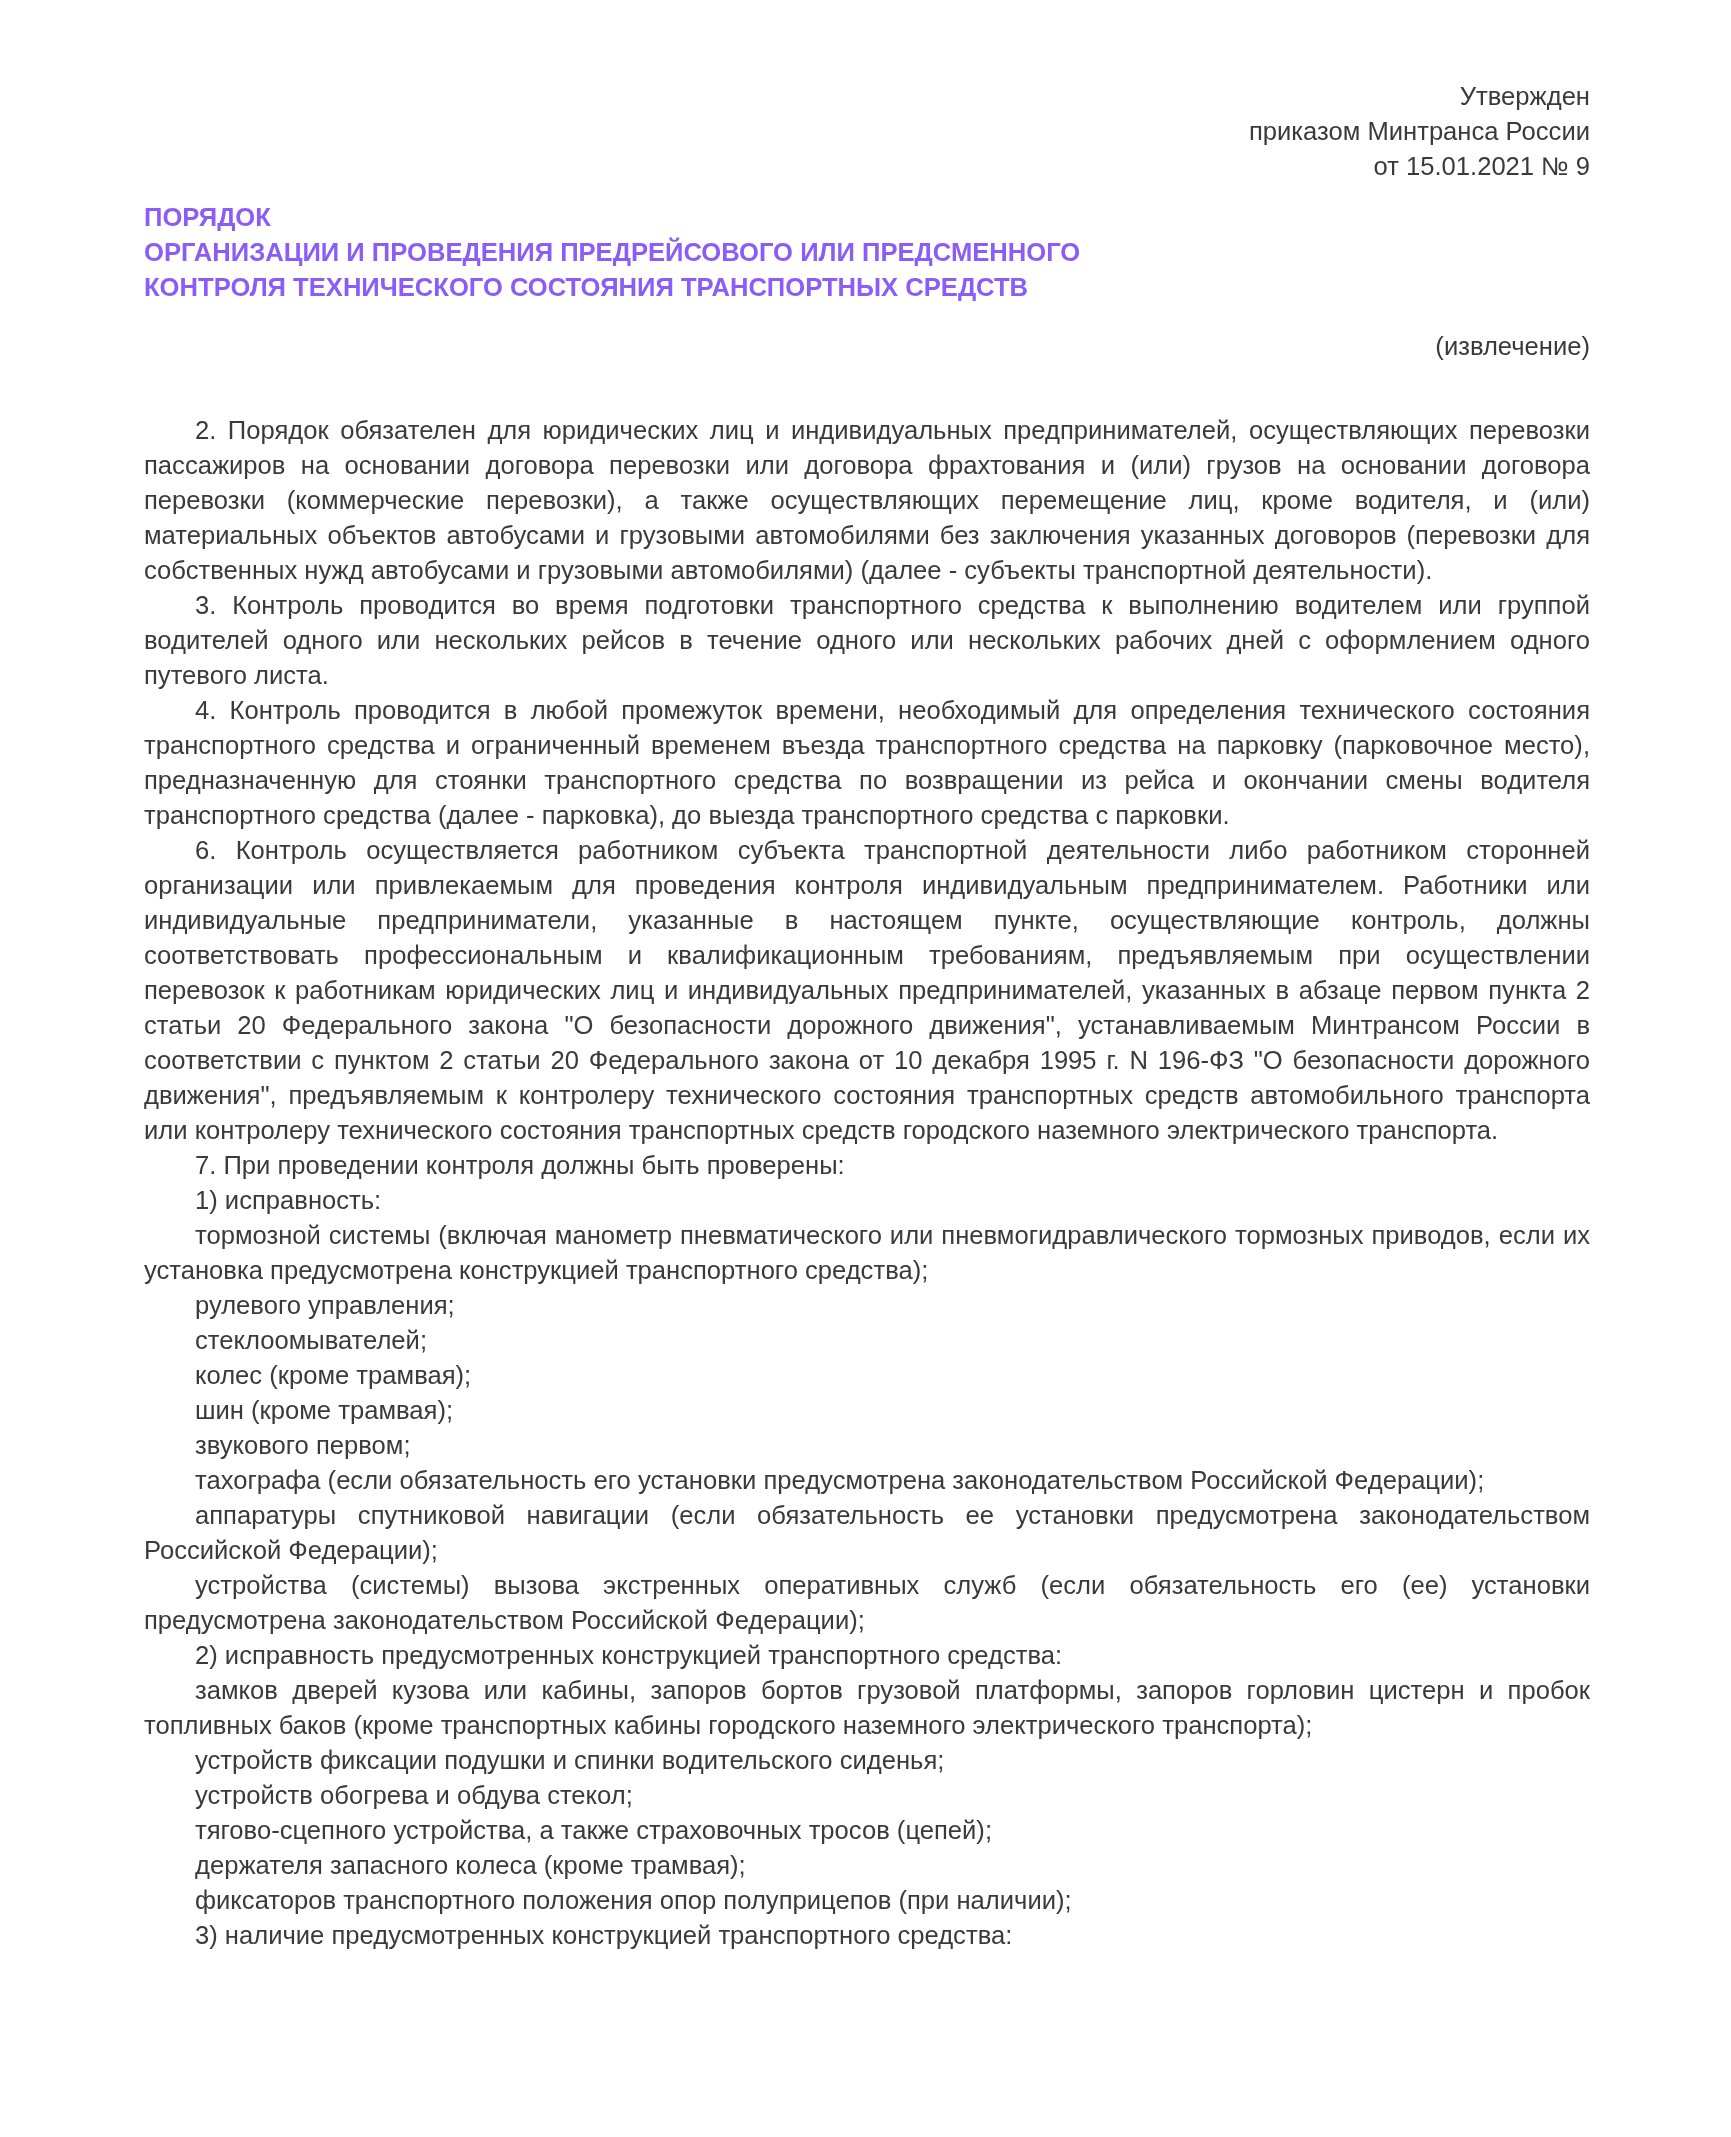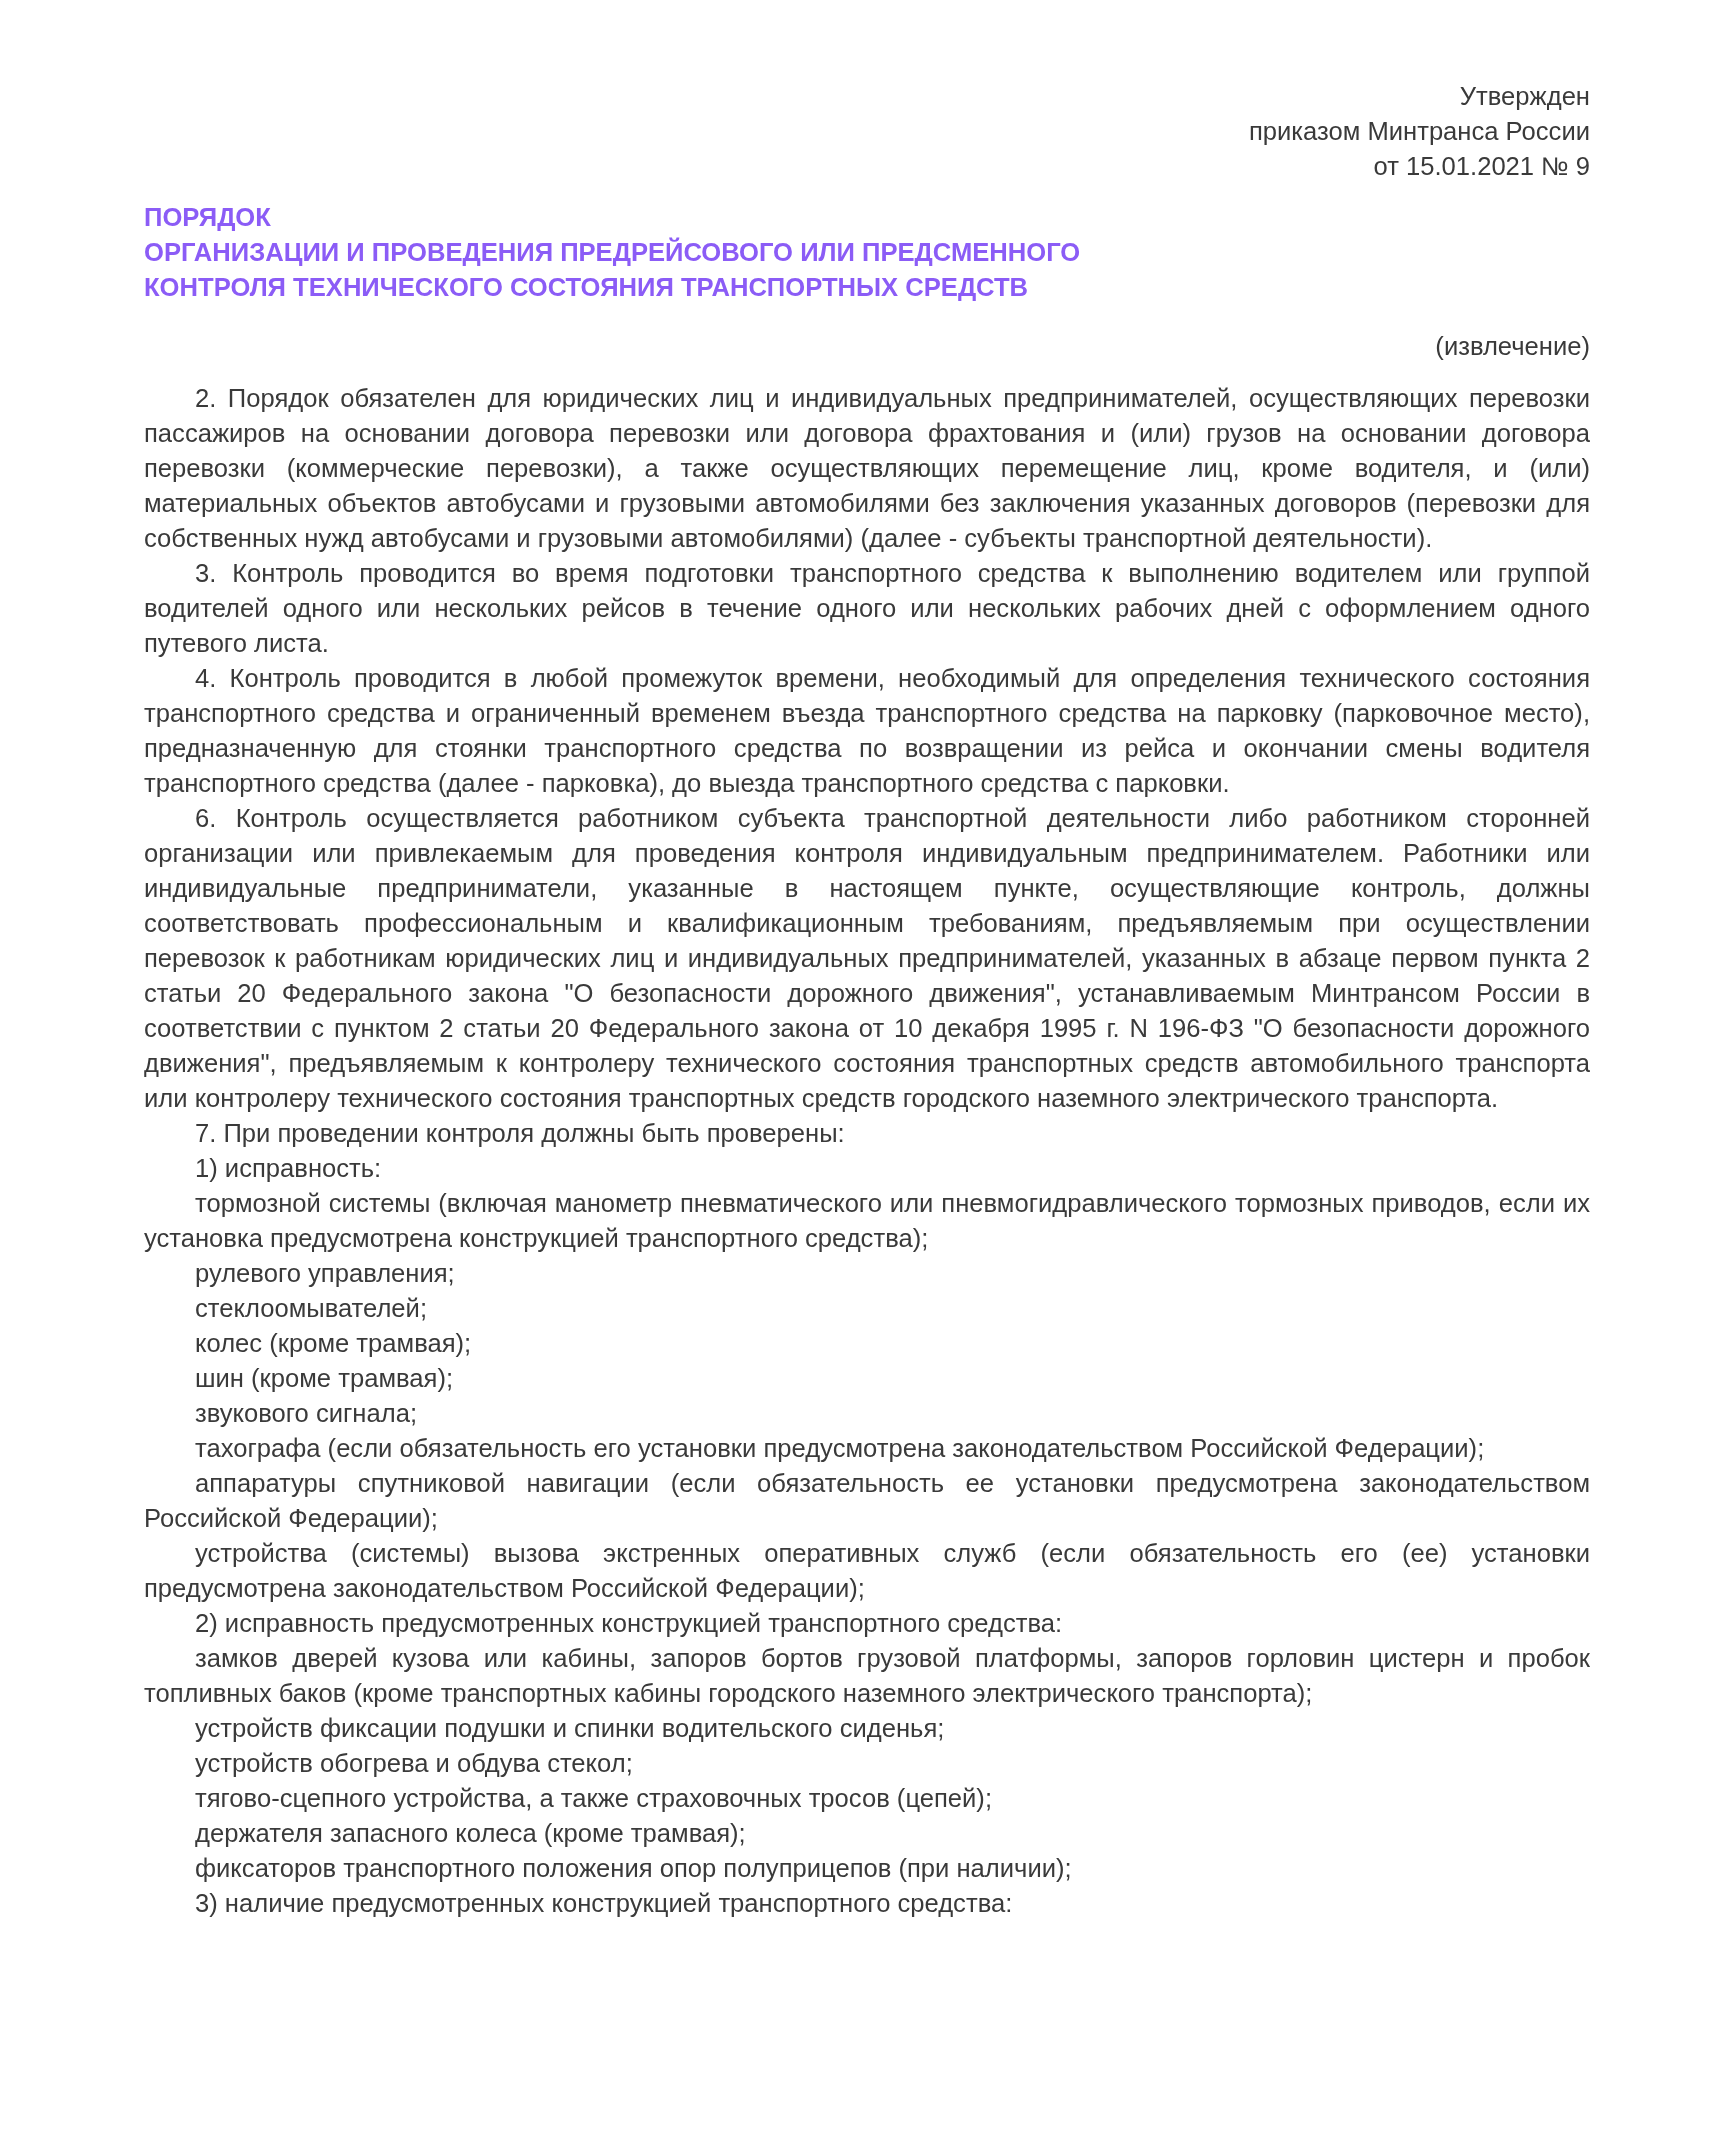--- a/index.html
+++ b/index.html
@@ -32,21 +32,21 @@
     text-align: left;
     font-weight: bold;
     color: #8b5cf6;
     margin-top: 16.4px;
   }
   .subtitle {
     text-align: right;
     margin-top: 24px;
   }
   .bodytext {
-    margin-top: 17px;
+    margin-top: 49px;
     text-align: justify;
   }
   .bodytext p {
     margin: 0;
     padding: 0;
     text-indent: 51px;
   }
 </style>
 </head>
 <body>
@@ -73,21 +73,21 @@
       <p>3. Контроль проводится во время подготовки транспортного средства к выполнению водителем или группой водителей одного или нескольких рейсов в течение одного или нескольких рабочих дней с оформлением одного путевого листа.</p>
       <p>4. Контроль проводится в любой промежуток времени, необходимый для определения технического состояния транспортного средства и ограниченный временем въезда транспортного средства на парковку (парковочное место), предназначенную для стоянки транспортного средства по возвращении из рейса и окончании смены водителя транспортного средства (далее - парковка), до выезда транспортного средства с парковки.</p>
       <p>6. Контроль осуществляется работником субъекта транспортной деятельности либо работником сторонней организации или привлекаемым для проведения контроля индивидуальным предпринимателем. Работники или индивидуальные предприниматели, указанные в настоящем пункте, осуществляющие контроль, должны соответствовать профессиональным и квалификационным требованиям, предъявляемым при осуществлении перевозок к работникам юридических лиц и индивидуальных предпринимателей, указанных в абзаце первом пункта 2 статьи 20 Федерального закона "О безопасности дорожного движения", устанавливаемым Минтрансом России в соответствии с пунктом 2 статьи 20 Федерального закона от 10 декабря 1995 г. N 196-ФЗ "О безопасности дорожного движения", предъявляемым к контролеру технического состояния транспортных средств автомобильного транспорта или контролеру технического состояния транспортных средств городского наземного электрического транспорта.</p>
       <p>7. При проведении контроля должны быть проверены:</p>
       <p>1) исправность:</p>
       <p>тормозной системы (включая манометр пневматического или пневмогидравлического тормозных приводов, если их установка предусмотрена конструкцией транспортного средства);</p>
       <p>рулевого управления;</p>
       <p>стеклоомывателей;</p>
       <p>колес (кроме трамвая);</p>
       <p>шин (кроме трамвая);</p>
-      <p>звукового сигнала;</p>
+      <p>звукового первом;</p>
       <p>тахографа (если обязательность его установки предусмотрена законодательством Российской Федерации);</p>
       <p>аппаратуры спутниковой навигации (если обязательность ее установки предусмотрена законодательством Российской Федерации);</p>
       <p>устройства (системы) вызова экстренных оперативных служб (если обязательность его (ее) установки предусмотрена законодательством Российской Федерации);</p>
       <p>2) исправность предусмотренных конструкцией транспортного средства:</p>
       <p>замков дверей кузова или кабины, запоров бортов грузовой платформы, запоров горловин цистерн и пробок топливных баков (кроме транспортных кабины городского наземного электрического транспорта);</p>
       <p>устройств фиксации подушки и спинки водительского сиденья;</p>
       <p>устройств обогрева и обдува стекол;</p>
       <p>тягово-сцепного устройства, а также страховочных тросов (цепей);</p>
       <p>держателя запасного колеса (кроме трамвая);</p>
       <p>фиксаторов транспортного положения опор полуприцепов (при наличии);</p>

